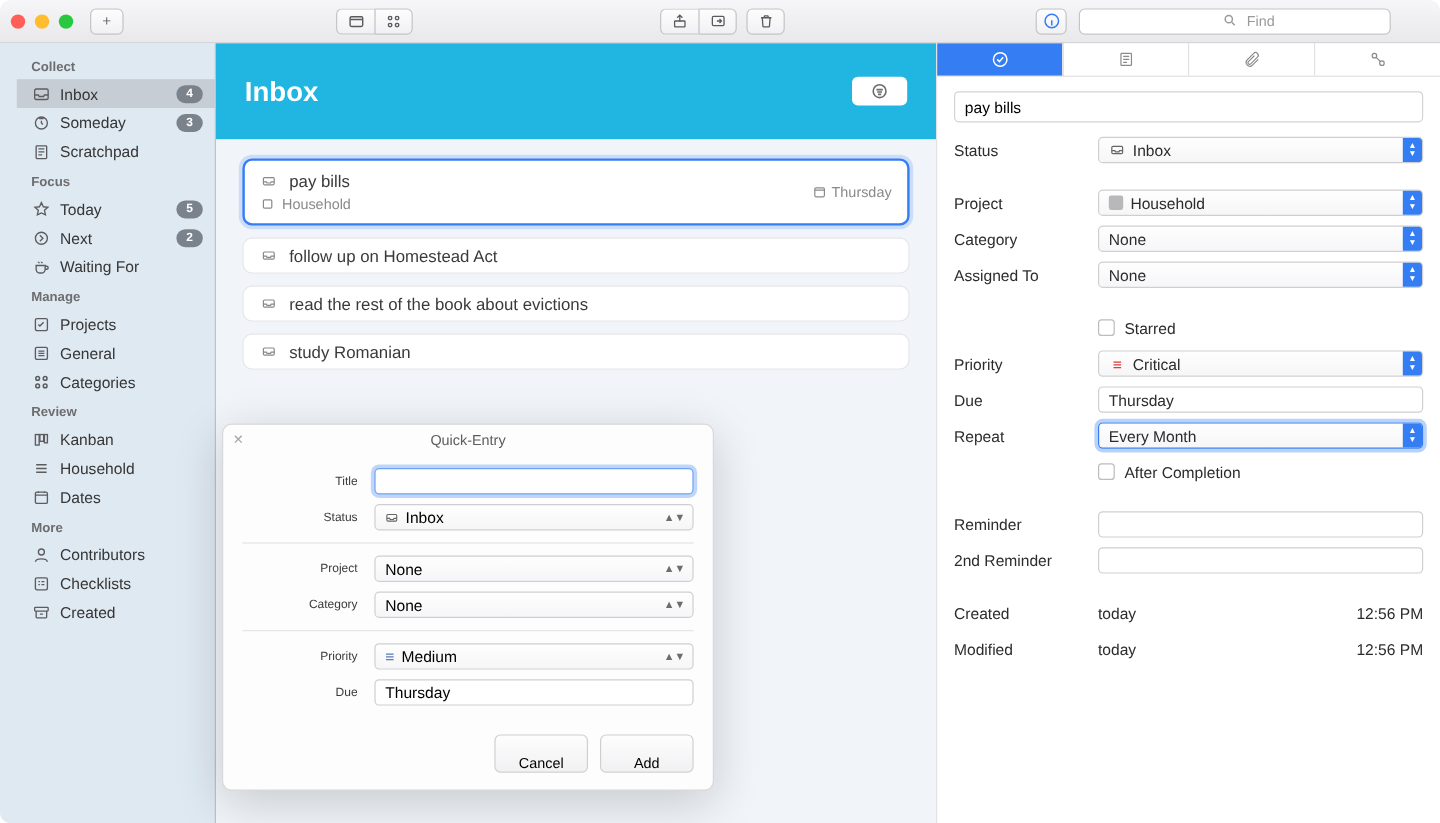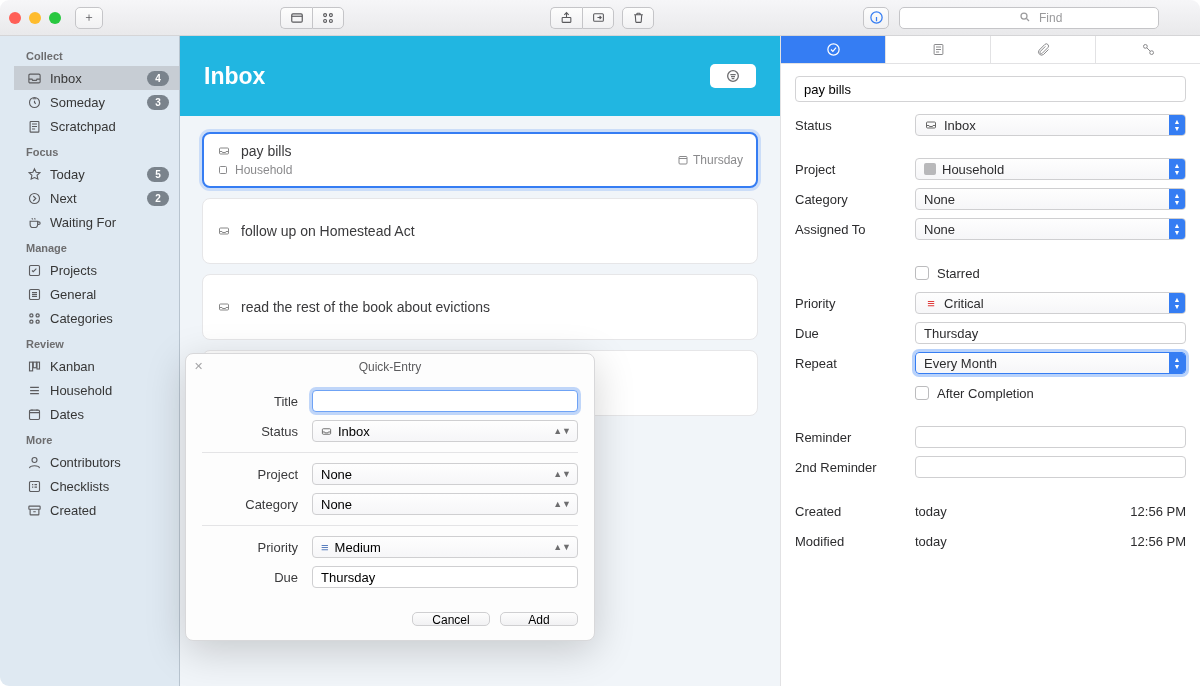--- a/index.html
+++ b/index.html
@@ -53,21 +53,21 @@
   .sb-item{display:flex;align-items:center;height:24px;padding:0 10px 0 12px;gap:8px;}
   .sb-item.sel{background:#c7cdd4;}
   .sb-pill{margin-left:auto;background:var(--pill-bg);color:#fff;font-size:10px;font-weight:600;border-radius:9px;min-width:22px;height:15px;display:flex;align-items:center;justify-content:center;padding:0 6px;}
   .sb-ic{width:16px;display:flex;align-items:center;justify-content:center;color:#5c5c5f;flex-shrink:0;}
 
   .main{flex:1;background:var(--task-bg);display:flex;flex-direction:column;}
   .mhead{background:var(--header-blue);color:#fff;height:80px;display:flex;align-items:center;padding:0 24px;}
   .mhead h1{font-size:23px;font-weight:700;margin:0;}
   .mhead .sort{margin-left:auto;width:46px;height:24px;border-radius:5px;background:#fff;display:flex;align-items:center;justify-content:center;color:#6d6d6f;}
   .tasks{padding:16px 22px;display:flex;flex-direction:column;gap:10px;}
-  .task{background:var(--card-bg);border:1px solid #e6e6e8;border-radius:8px;padding:24px 14px;font-size:14px;color:#3a3a3c;display:flex;align-items:center;gap:10px;}
+  .task{background:var(--card-bg);border:1px solid #e6e6e8;border-radius:8px;padding:6px 14px;font-size:14px;color:#3a3a3c;display:flex;align-items:center;gap:10px;}
   .task.sel{border:2px solid var(--mac-blue);box-shadow:0 0 0 3px rgba(53,125,243,.2);padding:9px 13px;}
   .task .t-ic{color:#888;width:14px;display:flex;align-items:center;justify-content:center;}
   .task .sub{font-size:12px;color:#8a8a8c;display:flex;align-items:center;gap:6px;margin-top:4px;}
   .task .due{margin-left:auto;font-size:12px;color:#8a8a8c;display:flex;align-items:center;gap:4px;}
   .task .col1{flex:1;}
 
   .insp{width:420px;border-left:1px solid var(--insp-border);background:var(--insp-bg);display:flex;flex-direction:column;font-size:13px;color:#2c2c2e;}
   .insp-tabs{height:28px;display:flex;border-bottom:1px solid var(--insp-border);}
   .insp-tab{flex:1;display:flex;align-items:center;justify-content:center;color:#8a8a8c;border-right:1px solid var(--insp-border);}
   .insp-tab.sel{background:var(--mac-blue);color:#fff;}
@@ -84,27 +84,27 @@
   .irow.stamp{color:#2c2c2e;}
   .irow .stamp-val{margin-left:0;}
   .irow .stamp-time{margin-left:auto;}
 
   
   .modal{position:absolute;left:185px;top:353px;width:410px;background:#fdfdfd;border:1px solid #d8d8da;border-radius:8px;box-shadow:var(--win-shadow);}
   .modal .m-title{text-align:center;font-size:12px;color:#5c5c5e;padding:6px 0;position:relative;}
   .modal .m-close{position:absolute;left:8px;top:6px;color:#a5a5a7;font-size:11px;cursor:pointer;}
   .m-body{padding:6px 16px 14px;}
   .mrow{display:flex;align-items:center;height:30px;}
-  .mrow label{width:110px;text-align:right;padding-right:14px;font-size:13px;color:#3a3a3c;}
+  .mrow label{width:110px;text-align:right;padding-right:14px;font-size:10px;color:#3a3a3c;}
   .msel,.minp{flex:1;height:22px;border:1px solid #cfcfd1;border-radius:4px;background:#fff;display:flex;align-items:center;padding:0 6px 0 8px;font-size:13px;position:relative;}
   .msel{background:linear-gradient(#fefefe,#f6f6f8);}
   .msel .mcaret{margin-left:auto;color:#6d6d6f;font-size:9px;display:flex;flex-direction:column;line-height:5px;}
   .m-sep{height:1px;background:#e4e4e6;margin:6px 0;}
   .m-btns{display:flex;justify-content:flex-end;gap:10px;padding:6px 16px 14px;}
-  .m-btn{width:78px;height:14px;border:1px solid #cfcfd1;border-radius:5px;background:linear-gradient(#fdfdfd,#f1f1f3);font-size:12px;display:flex;align-items:flex-start;justify-content:center;}
+  .m-btn{width:78px;height:32px;border:1px solid #cfcfd1;border-radius:5px;background:linear-gradient(#fdfdfd,#f1f1f3);font-size:12px;display:flex;align-items:flex-end;justify-content:center;}
 
   svg{display:block;}
 </style>
 </head>
 <body>
 
 <div class="win round">
 
   <div class="toolbar">
     <div class="traffic">

